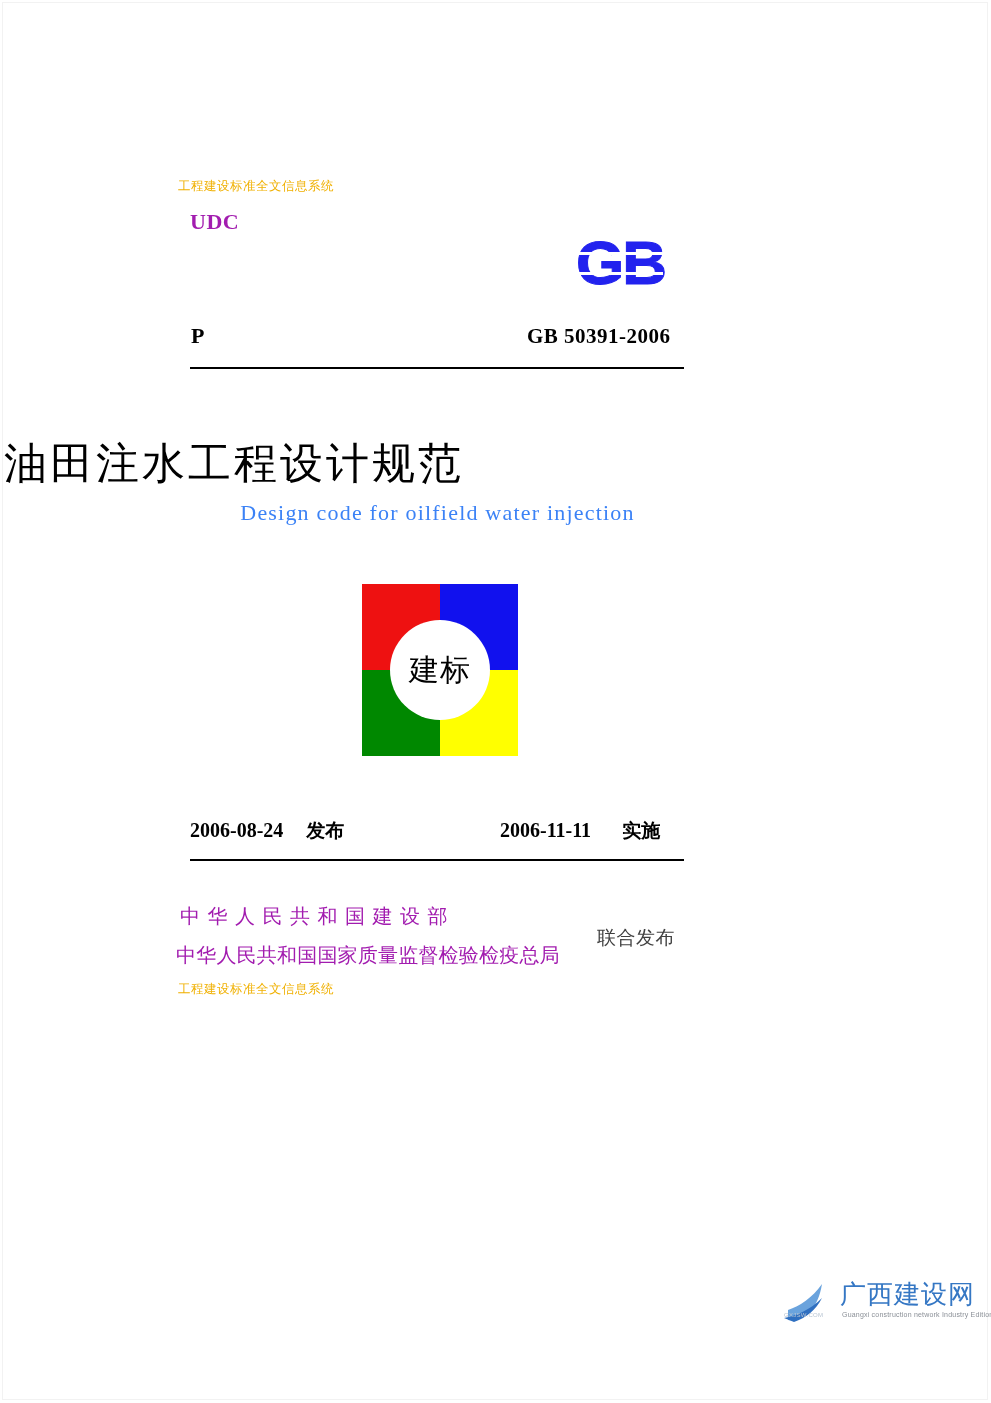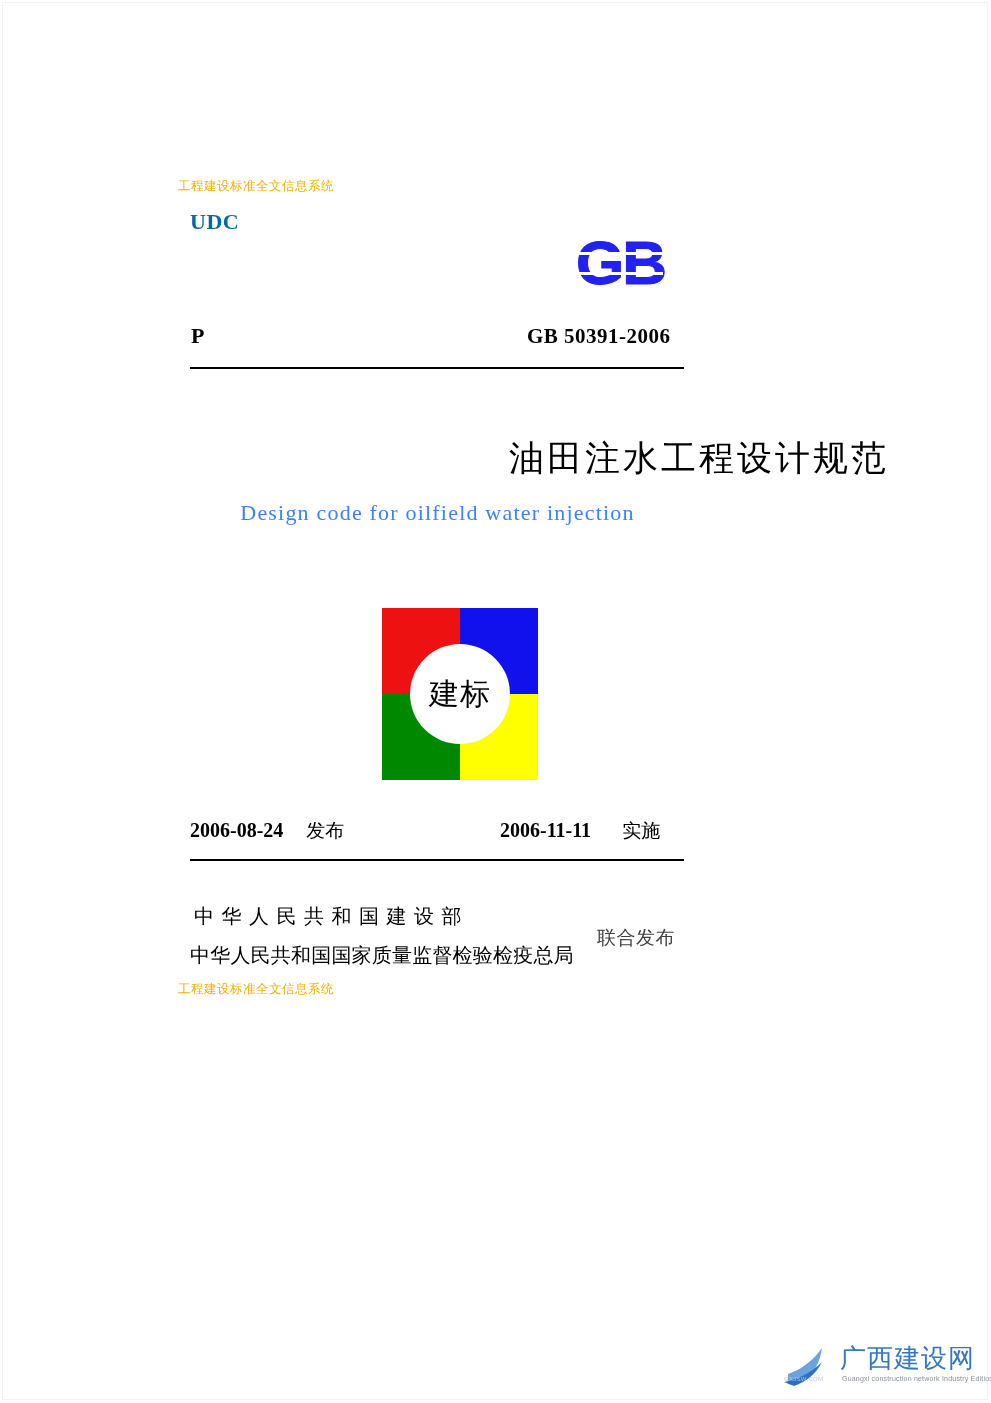--- a/index.html
+++ b/index.html
@@ -52,21 +52,21 @@
     white-space: nowrap;
   }
 
   .udc {
     position: absolute;
     left: 190px;
     top: 209px;
     font-family: "Liberation Serif", serif;
     font-weight: bold;
     font-size: 22px;
-    color: #0369a1;
+    color: #a21caf;
     letter-spacing: 0.5px;
   }
 
   .nat-std {
     position: absolute;
     left: 285px;
     top: 266px;
     font-family: "DejaVu Sans", sans-serif;
     font-size: 23px;
     color: #000;
@@ -126,25 +126,25 @@
     position: absolute;
     left: 190px;
     top: 367px;
     width: 494px;
     height: 0;
     border-top: 2px solid #000;
   }
 
   .title-cn {
     position: absolute;
-    left: 14px; right: 0;
+    left: 4px; right: 0;
     top: 435px;
-    text-align: right;
-    font-family: "DejaVu Sans", sans-serif;
-    font-size: 35px;
+    text-align: left;
+    font-family: "DejaVu Sans", sans-serif;
+    font-size: 43px;
     color: #000;
     letter-spacing: 3px;
     
     width: 875px;
   }
 
   .title-en {
     position: absolute;
     left: 0;
     top: 500px;
@@ -153,24 +153,23 @@
     font-family: "Liberation Serif", serif;
     font-size: 22px;
     color: #3b82f6;
     letter-spacing: 1.2px;
   }
 
   
   .emblem {
     position: absolute;
     left: 362px;
-    top: 608px;
+    top: 584px;
     width: 156px;
     height: 172px;
-    margin-left: 20px;
   }
   .emblem .quad {
     position: absolute;
     width: 78px;
     height: 86px;
   }
   .emblem .q-tl { left: 0;   top: 0;   background: #ee1111; }
   .emblem .q-tr { left: 78px; top: 0;  background: #1111ee; }
   .emblem .q-bl { left: 0;   top: 86px; background: #008800; }
   .emblem .q-br { left: 78px; top: 86px; background: #ffff00; }
@@ -210,40 +209,40 @@
     white-space: nowrap;
   }
   .dates .right {
     position: absolute;
     left: 310px;
     top: 0;
     white-space: nowrap;
   }
   .dates .cnword {
     font-family: "DejaVu Sans", sans-serif;
-    font-weight: normal;
+    font-weight: bold;
     font-size: 19px;
   }
 
   .rule-bottom {
     position: absolute;
     left: 190px;
     top: 859px;
     width: 494px;
     height: 0;
     border-top: 2px solid #000;
   }
 
   .issuers {
     position: absolute;
-    left: 190px;
+    left: 176px;
     top: 903px;
     width: 500px;
     font-family: "DejaVu Sans", sans-serif;
-    color: #000000;
+    color: #a21caf;
   }
   .issuers .line1 {
     font-size: 20px;
     letter-spacing: 7.5px;
     white-space: nowrap;
     padding-left: 4px;
   }
   .issuers .line2 {
     font-size: 20px;
     letter-spacing: 0.2px;
@@ -258,21 +257,21 @@
     font-size: 19px;
     color: #404040;
     letter-spacing: 0.5px;
     white-space: nowrap;
   }
 
   
   .site-wm {
     position: absolute;
     left: 782px;
-    top: 1340px;
+    top: 1276px;
     width: 200px;
     height: 56px;
     text-align: center;
   }
   .site-wm .star {
     position: absolute;
     left: 0;
     top: 4px;
     width: 58px;
     height: 44px;

